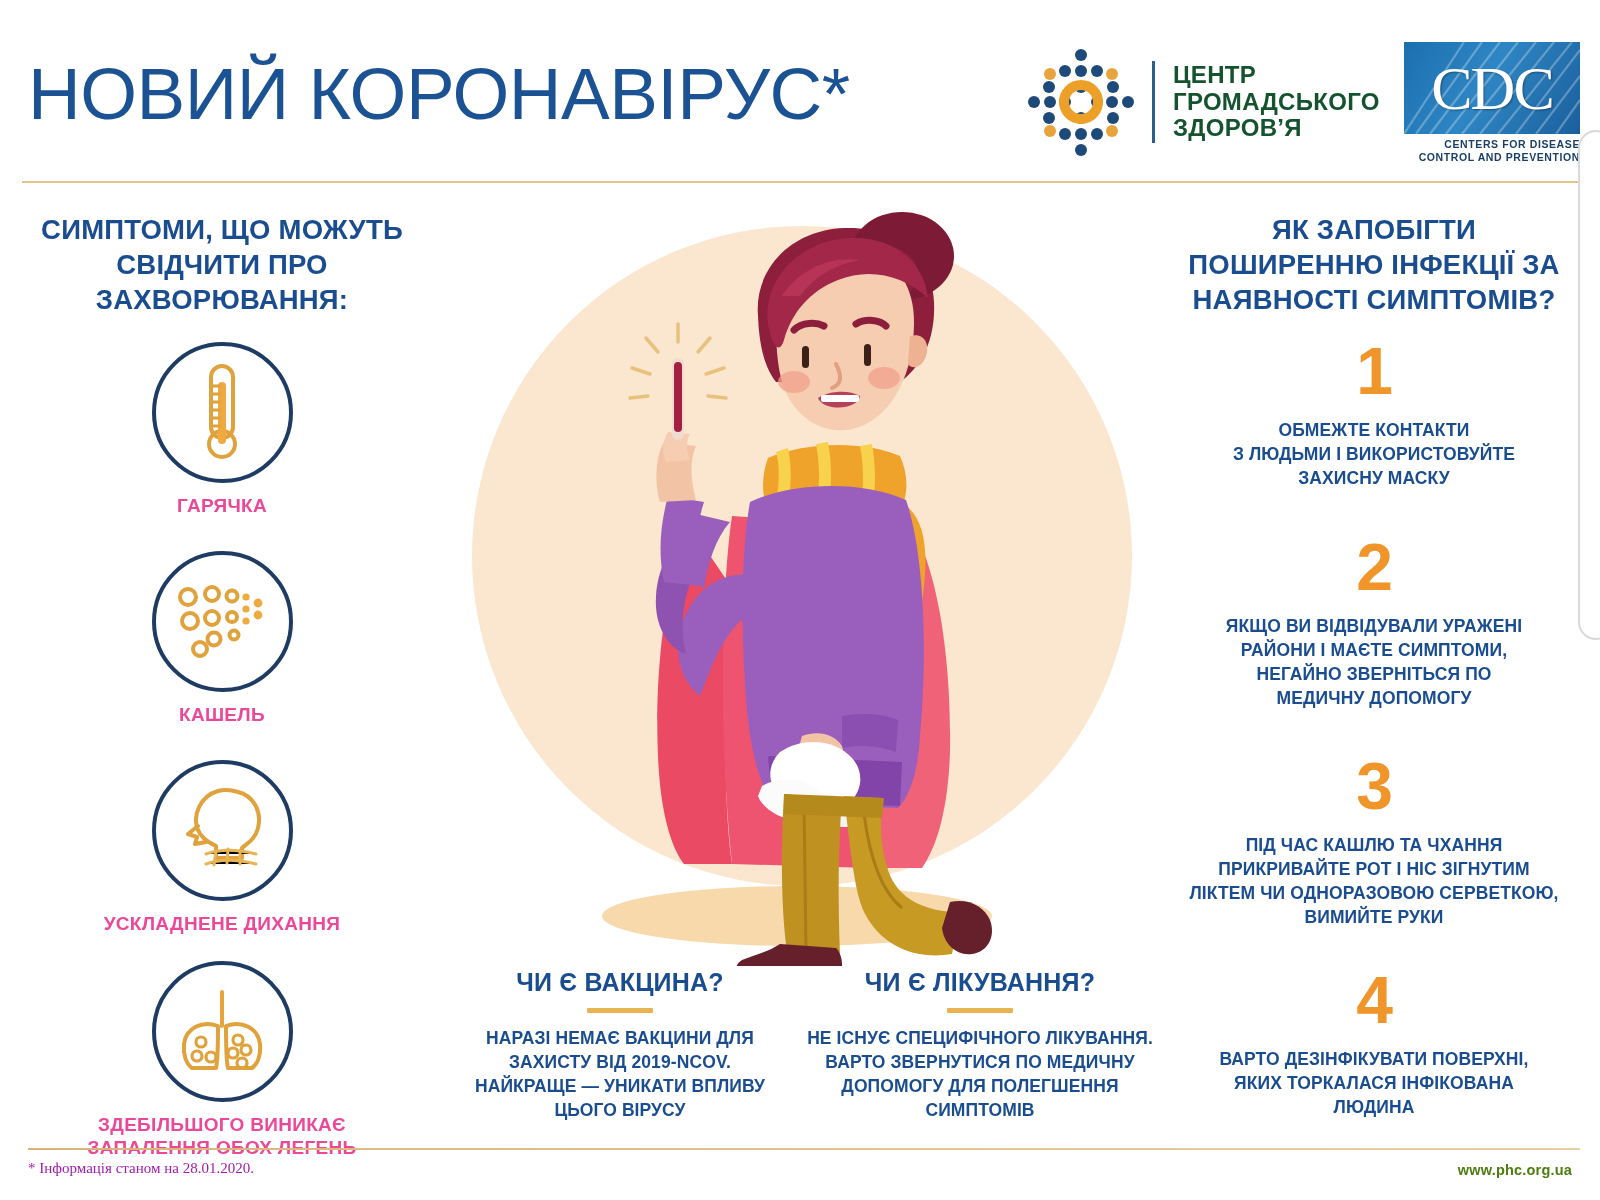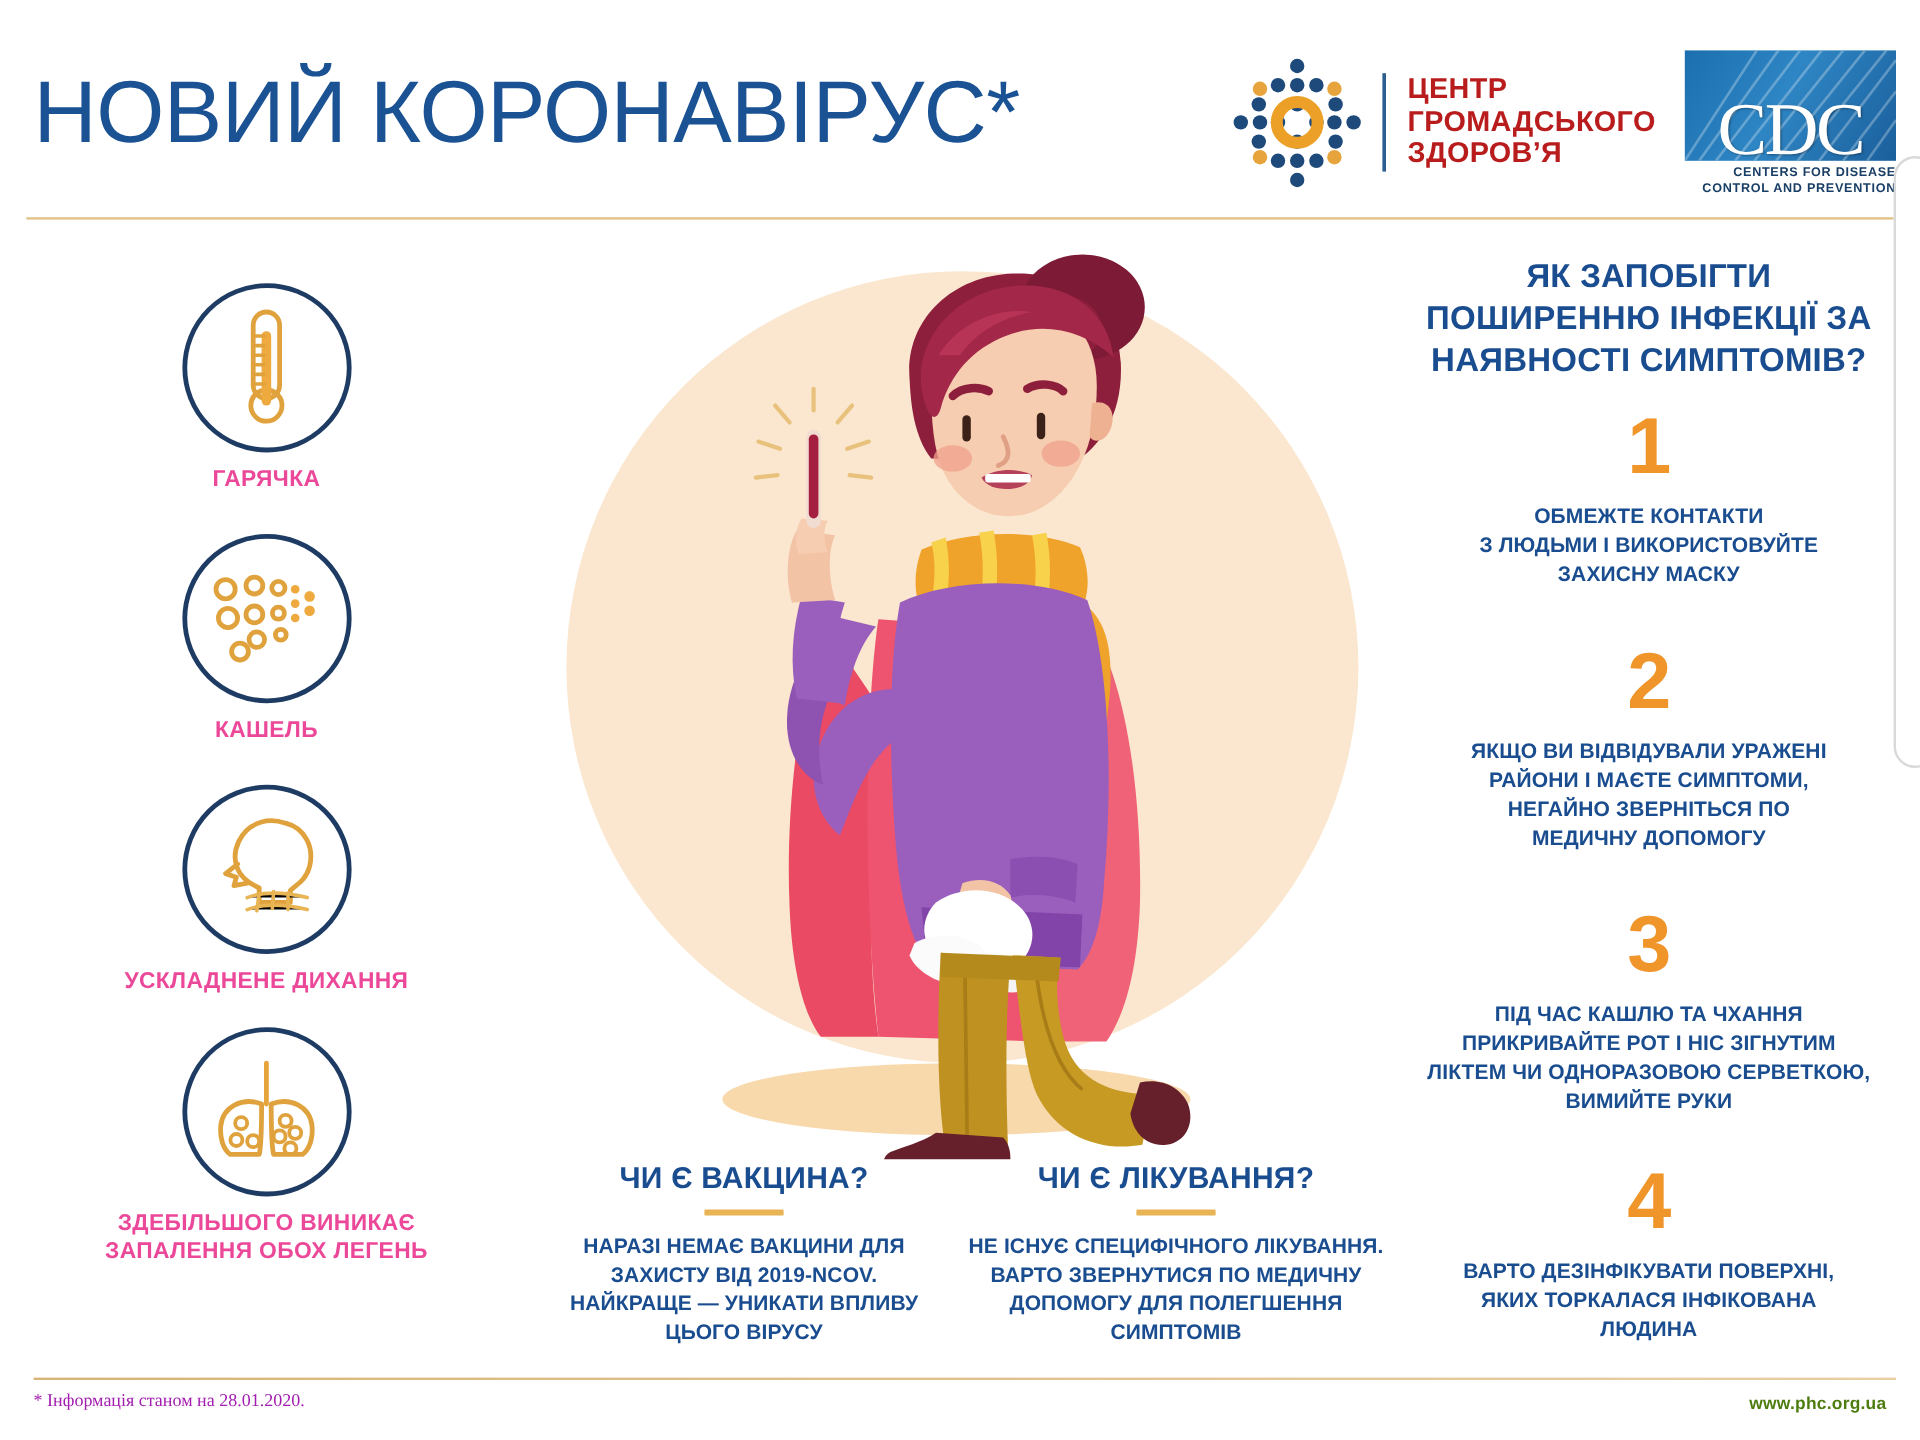--- a/index.html
+++ b/index.html
@@ -40,41 +40,40 @@
     width: 340px; height: 120px;
     display: flex; align-items: center;
   }
   .phc-mark { position: relative; width: 118px; height: 118px; flex: 0 0 118px; }
   .phc-divider {
     width: 3px; height: 82px; background: #2a5f8f;
     margin: 0 18px 0 12px; flex: 0 0 3px;
   }
   .phc-text {
     font-size: 24px; font-weight: 800; line-height: 1.12;
-    color: #b91c1c; letter-spacing: 0.3px;
+    color: #14532d; letter-spacing: 0.3px;
   }
   .phc-text div { white-space: nowrap; }
 
   
   .cdc-logo {
     position: absolute; left: 1404px; top: 42px;
     width: 176px; height: 122px;
   }
   .cdc-box {
     position: relative; width: 176px; height: 92px;
     background: linear-gradient(120deg, #1b6fae 0%, #2f86c4 45%, #1a5f9c 100%);
     overflow: hidden;
   }
   .cdc-letters {
     position: absolute; left: 0; top: 0; width: 176px; height: 92px;
     display: flex; align-items: center; justify-content: center;
     font-family: "Liberation Serif", serif;
     font-size: 62px; color: #ffffff; letter-spacing: -2px;
     text-shadow: 1px 1px 2px rgba(0,0,0,0.35);
-    margin-top: 20px;
   }
   .cdc-caption {
     margin-top: 4px;
     text-align: right;
     font-size: 10.5px; font-weight: 700;
     color: #1a3f66; letter-spacing: 0.6px; line-height: 1.25;
   }
 
   
   .left-col {
@@ -248,20 +247,25 @@
       <div class="cdc-caption">
         <div>CENTERS FOR DISEASE</div>
         <div>CONTROL AND PREVENTION</div>
       </div>
     </div>
 
     <div class="header-rule"></div>
   </div>
 
   <div class="left-col">
+    <div class="col-heading">
+      <div>СИМПТОМИ, ЩО МОЖУТЬ</div>
+      <div>СВІДЧИТИ ПРО</div>
+      <div>ЗАХВОРЮВАННЯ:</div>
+    </div>
 
     <div class="symptom-list">
 
       <div class="symptom">
         <div class="sym-circle">
           <span>
             <svg viewBox="0 0 70 100" width="70" height="100" aria-hidden="true">
               <rect x="24" y="6" width="22" height="72" rx="11" fill="none" stroke="#e0a23c" stroke-width="4"></rect>
               <circle cx="35" cy="84" r="13" fill="none" stroke="#e0a23c" stroke-width="4"></circle>
               <rect x="31" y="22" width="8" height="62" rx="4" fill="#eeaa3e"></rect>

